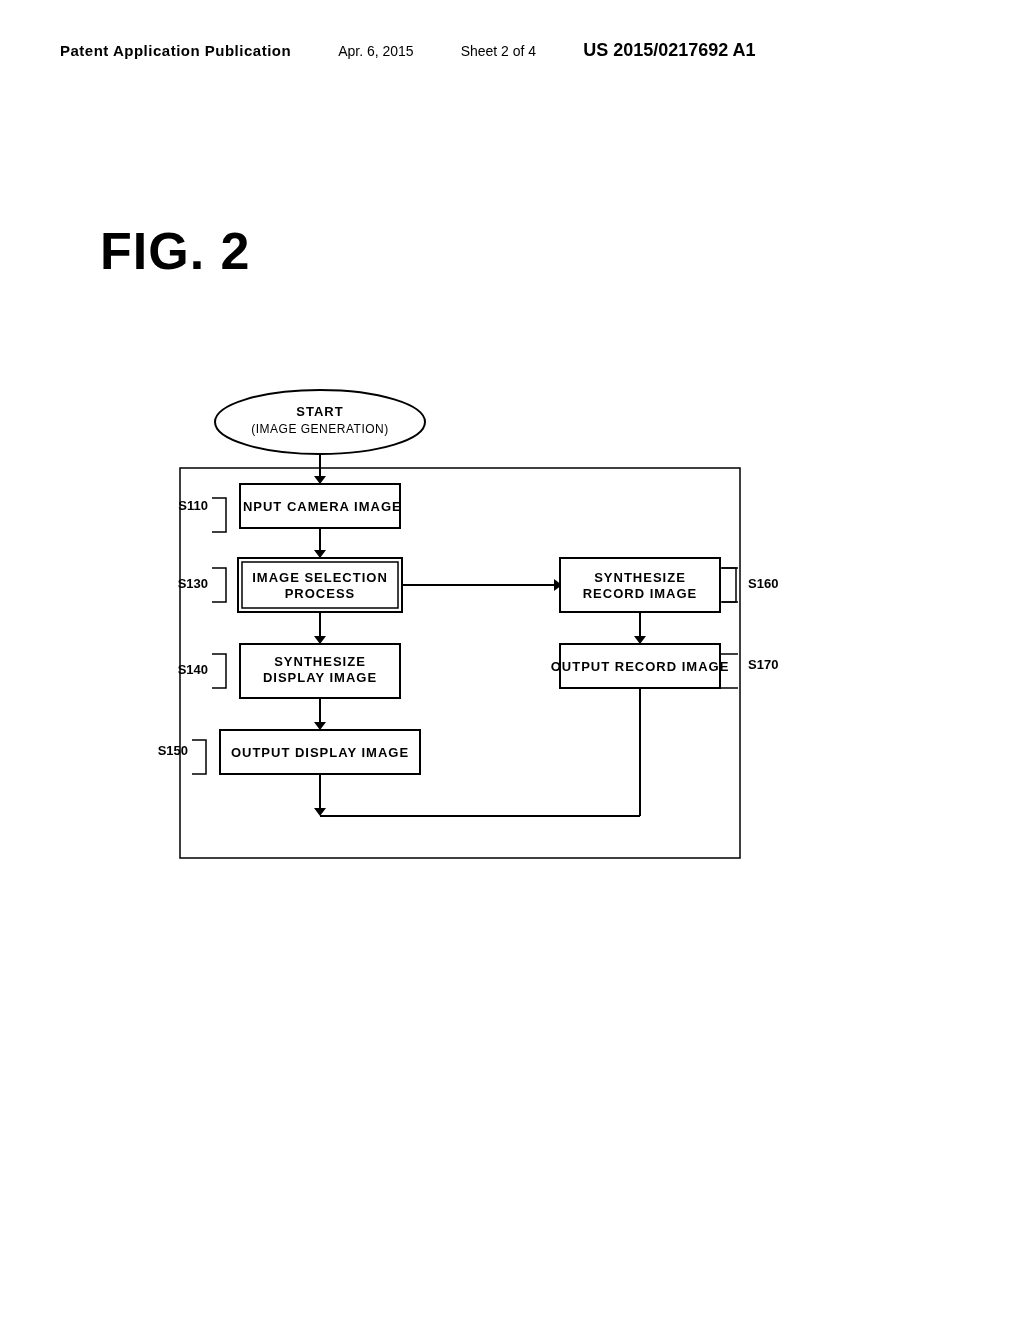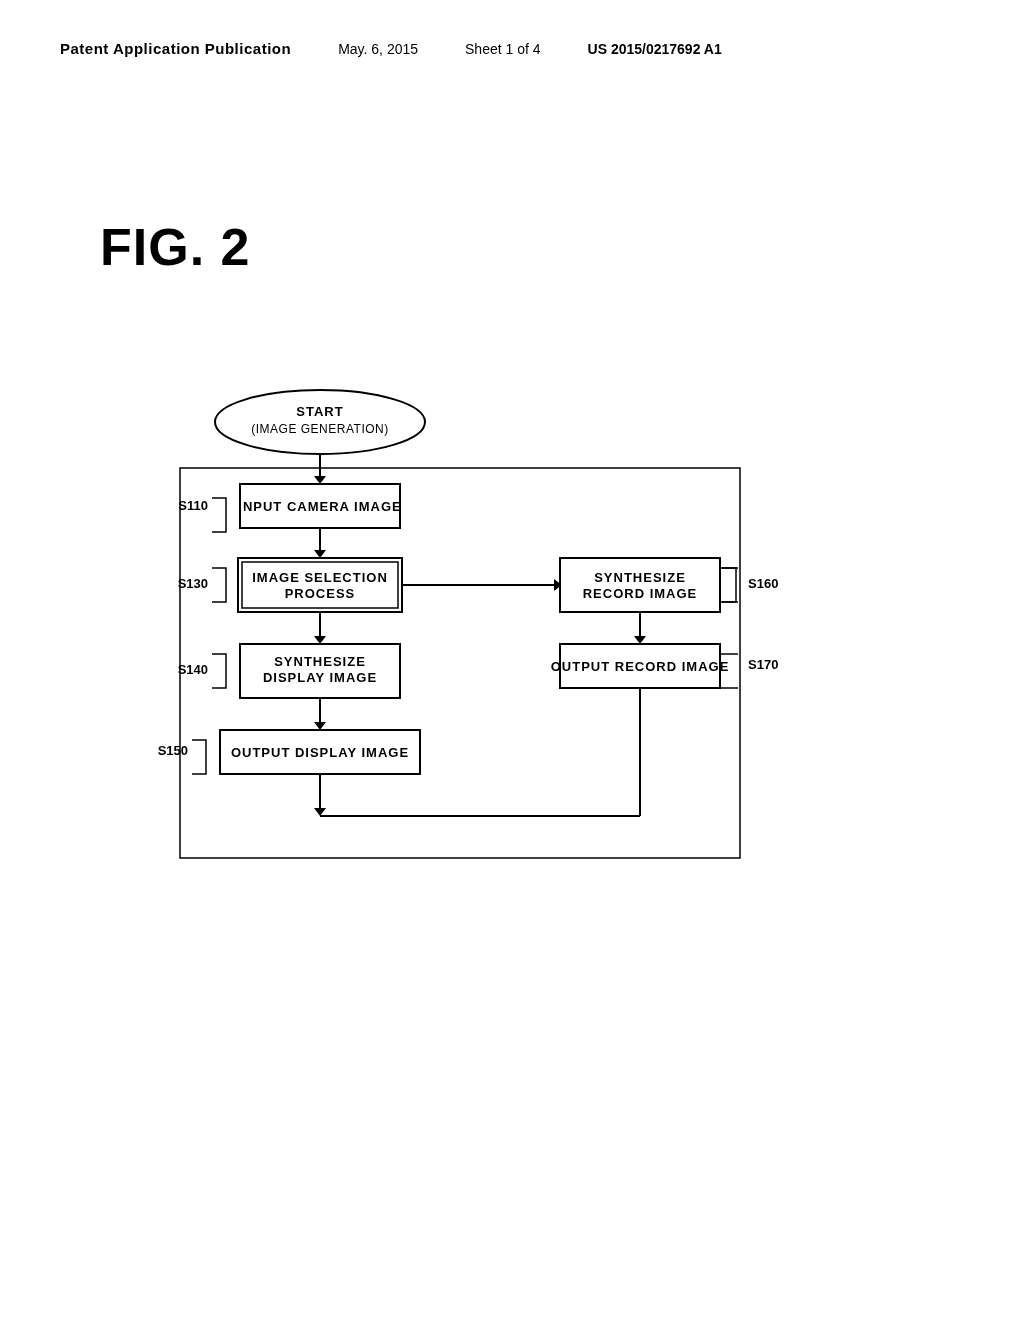--- a/index.html
+++ b/index.html
@@ -35,21 +35,21 @@
       font-weight: bold;
       font-size: 15px;
       letter-spacing: 0.5px;
     }
 
     .header-center {
       font-size: 14px;
     }
 
     .header-right {
-      font-size: 14px;
+      font-size: 18px;
       font-weight: bold;
     }
 
     
     .fig-title {
       font-size: 52px;
       font-weight: 900;
       margin-top: 160px;
       margin-left: 40px;
       letter-spacing: 1px;
@@ -69,22 +69,22 @@
       display: block;
     }
   </style>
 </head>
 <body>
 
 <div class="page">
 
   <div class="header">
     <span class="header-left">Patent Application Publication</span>
-    <span class="header-center">May. 6, 2015</span>
-    <span class="header-center">Sheet 1 of 4</span>
+    <span class="header-center">Apr. 6, 2015</span>
+    <span class="header-center">Sheet 2 of 4</span>
     <span class="header-right">US 2015/0217692 A1</span>
   </div>
 
   <div class="fig-title">FIG. 2</div>
 
   <div class="flowchart">
     <svg class="flowchart-svg" width="720" height="520" viewBox="0 0 720 520">
 
       <ellipse cx="220" cy="42" rx="105" ry="32" fill="white" stroke="black" stroke-width="2"></ellipse>
       <text x="220" y="36" text-anchor="middle" font-size="13" font-weight="bold" font-family="Arial" letter-spacing="1">START</text>

